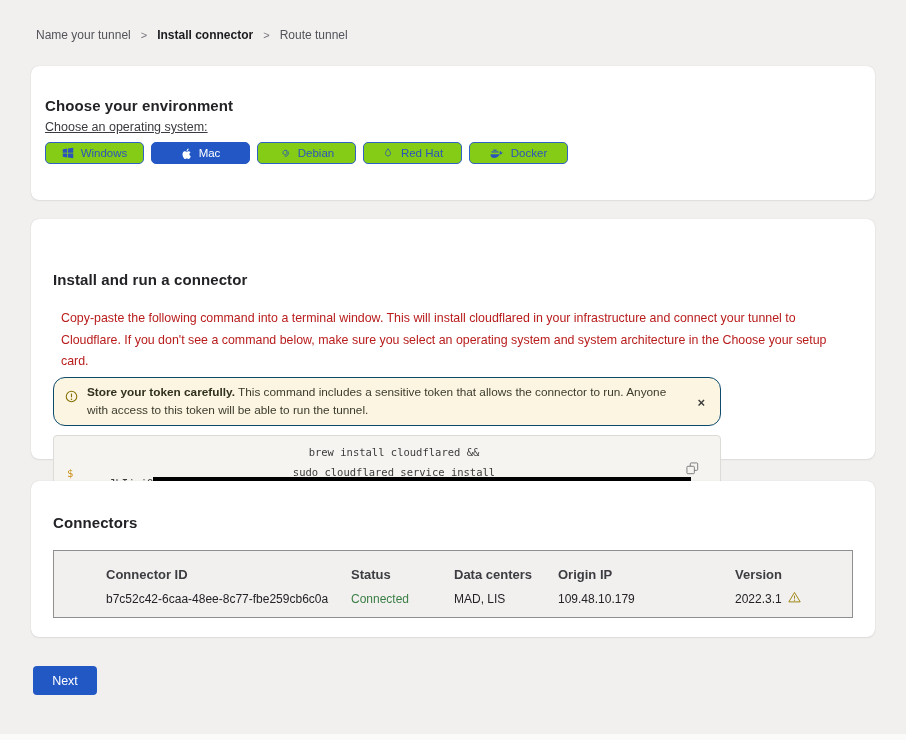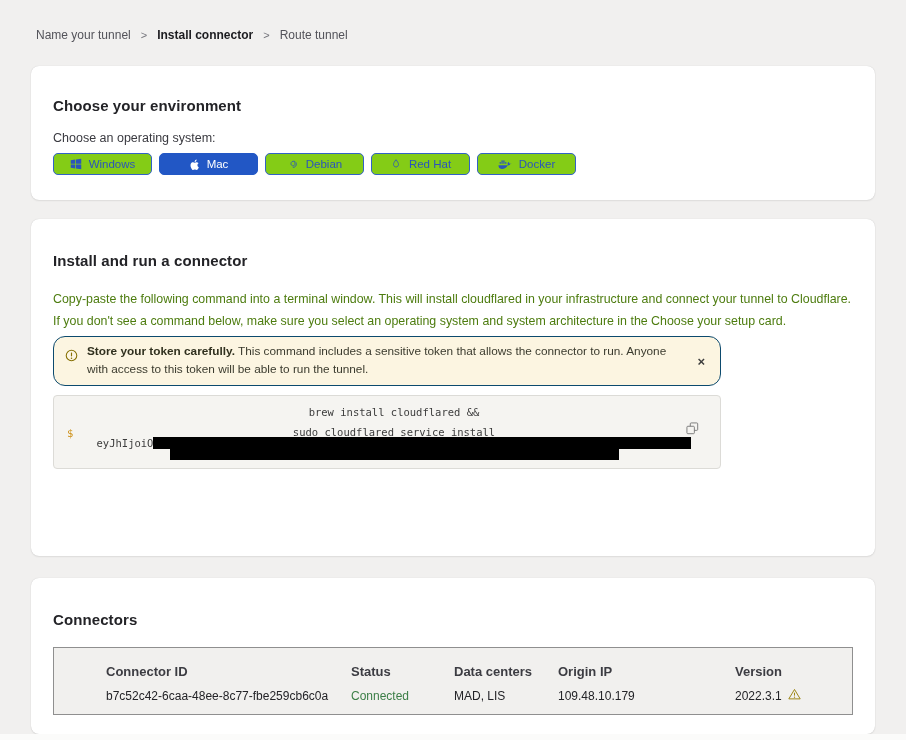--- a/index.html
+++ b/index.html
@@ -19,35 +19,35 @@
   .crumb-sep { color:#75757c; font-size:11px; }
 
   
   .card {
     background:#fff; border-radius:8px; margin:0 31px; position:relative;
     box-shadow:0 0 1px rgba(0,0,0,.18), 0 1px 2px rgba(0,0,0,.07);
   }
   .card h2 { margin:0; font-size:15px; color:#232327; letter-spacing:.1px; }
 
   
-  #card-env { margin-top:29px; height:134px; padding:31px 22px 0; }
-  .os-label { margin-top:17px; font-size:12.5px; color:#3a3a40; }
+  #card-env { margin-top:29px; height:134px; padding:31px 14px 0; }
+  .os-label { margin-top:6px; font-size:12.5px; color:#3a3a40;text-decoration:underline; }
   .os-row { margin-top:8px; display:flex; gap:7px; }
   .os-btn {
     display:flex; align-items:center; justify-content:center; gap:7px;
     width:99px; height:22px; border:1px solid #3261c6; border-radius:5px;
     background:#84cc16; color:#2b55bb; font-size:11.5px; font-family:inherit;
     cursor:pointer; padding:0;
   }
   .os-btn.selected { background:#2257c5; border-color:#2257c5; color:#fff; }
   .os-btn .icon { display:flex; align-items:center; }
 
   
-  #card-install { margin-top:19px; height:337px; padding:33px 22px 0; }
-  .desc { margin:20px 0 0; font-size:12.4px; line-height:1.75; color:#4d7c0f; max-width:798px; }
+  #card-install { margin-top:19px; height:240px; padding:52px 22px 0; }
+  .desc { margin:20px 8px 0; font-size:12.4px; line-height:1.75; color:#b91c1c; max-width:798px; }
   .warning {
     margin-top:4px; width:668px; background:#fcf5e1; border:1px solid #0c4a6e;
     border-radius:12px; padding:6px 30px 6px 11px; display:flex; gap:9px; position:relative;
   }
   .warning-icon { flex:none; margin-top:5px; color:#867003; }
   .warning-text { font-size:11.8px; line-height:1.5; color:#3b3b2e; max-width:592px; }
   .warning-text b { color:#31311f; }
   .warning-close {
     position:absolute; right:11px; top:50%; transform:translateY(-50%);
     border:none; background:none; font-size:13px; font-weight:bold; color:#3c3c3c;

